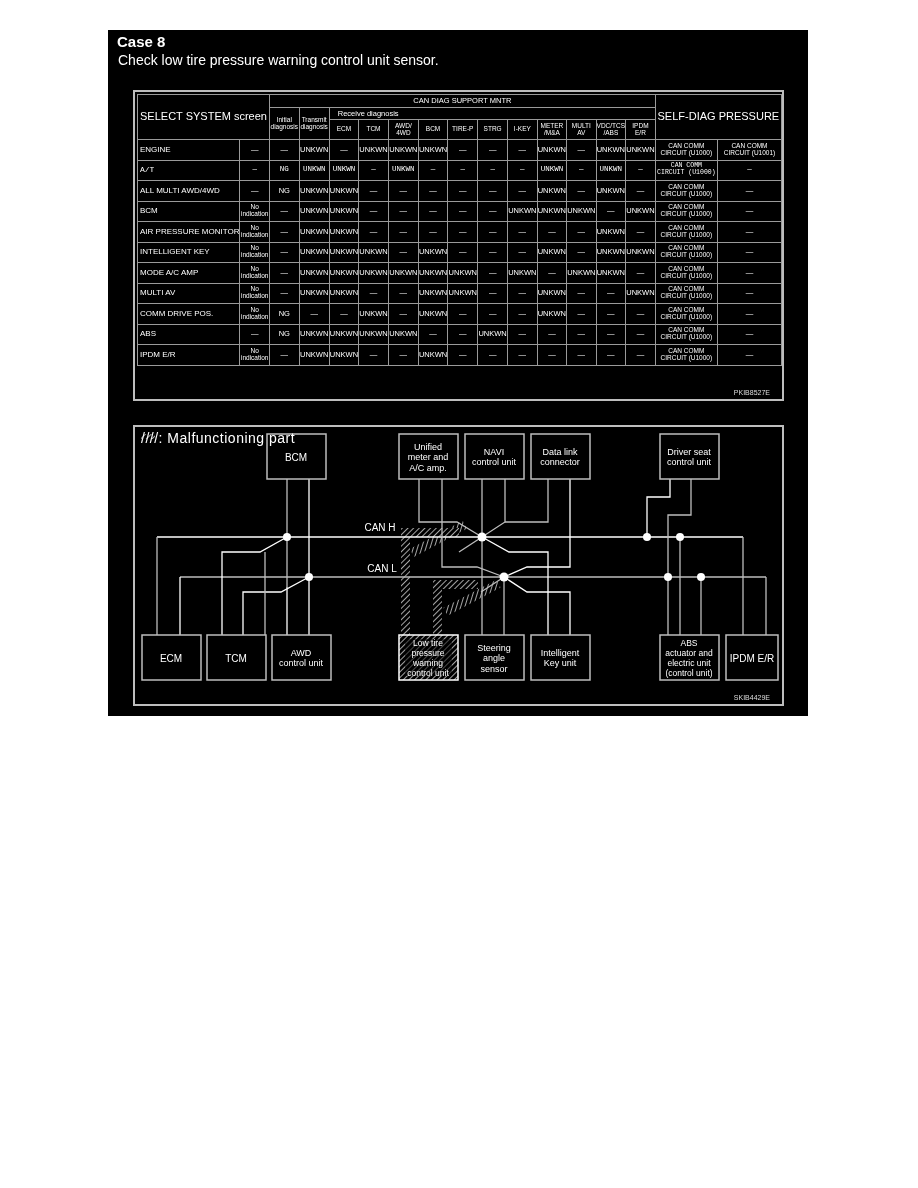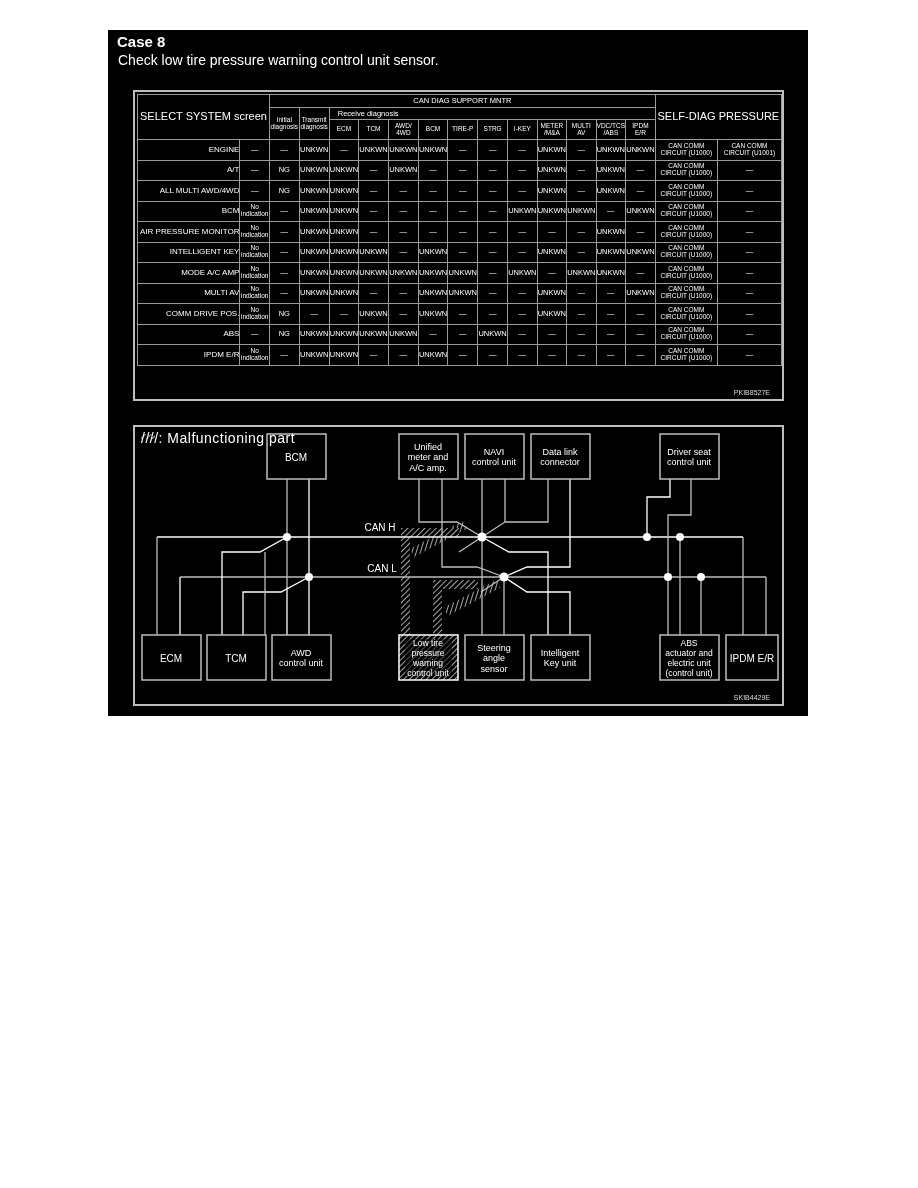--- a/index.html
+++ b/index.html
@@ -8,21 +8,21 @@
   .panel { position:absolute; left:108px; top:30px; width:700px; height:686px; background:#000; color:#fff; }
   .case-title { position:absolute; left:9px; top:3px; font-weight:bold; font-size:15px; color:#fff; }
   .case-desc  { position:absolute; left:10px; top:22px; font-size:14px; color:#fff; }
 
   .table-frame { position:absolute; left:25px; top:60px; width:651px; height:311px;
                  border:2px solid #bdbdbd; box-sizing:border-box; }
   table.diag { position:absolute; left:2px; top:2px; border-collapse:collapse;
                font-size:7.5px; color:#fff; table-layout:fixed; }
   table.diag td, table.diag th { border:1.5px solid #9a9a9a; text-align:center; padding:0;
                font-weight:normal; line-height:1.05; overflow:hidden; white-space:nowrap; }
-  table.diag td.left { text-align:right; padding-left:2px; font-size:8px; }
+  table.diag td.left { text-align:left; padding-left:2px; font-size:8px; }
   table.diag th.big { font-size:11px; }
   table.diag td.wrap { white-space:normal; font-size:6.5px; }
   .code { position:absolute; font-size:7px; color:#ddd; }
 
   .diagram-frame { position:absolute; left:25px; top:395px; width:651px; height:281px;
                    border:2px solid #bdbdbd; box-sizing:border-box; }
   .diagram-frame svg { position:absolute; left:0; top:0; }
   .legend { position:absolute; left:6px; top:3px; font-size:14px; color:#fff; letter-spacing:0.5px; }
 </style>
 </head>
@@ -91,21 +91,21 @@
             <td>—</td>
             <td>—</td>
             <td>—</td>
             <td>UNKWN</td>
             <td>—</td>
             <td>UNKWN</td>
             <td>UNKWN</td>
             <td class="wrap">CAN COMM CIRCUIT (U1000)</td>
             <td class="wrap">CAN COMM CIRCUIT (U1001)</td>
           </tr>
-          <tr style="height: 20.5px;">
+          <tr style="height: 20.5px; font-family: Liberation Mono, monospace;">
             <td class="left">A/T</td>
             <td>—</td>
             <td>NG</td>
             <td>UNKWN</td>
             <td>UNKWN</td>
             <td>—</td>
             <td>UNKWN</td>
             <td>—</td>
             <td>—</td>
             <td>—</td>

